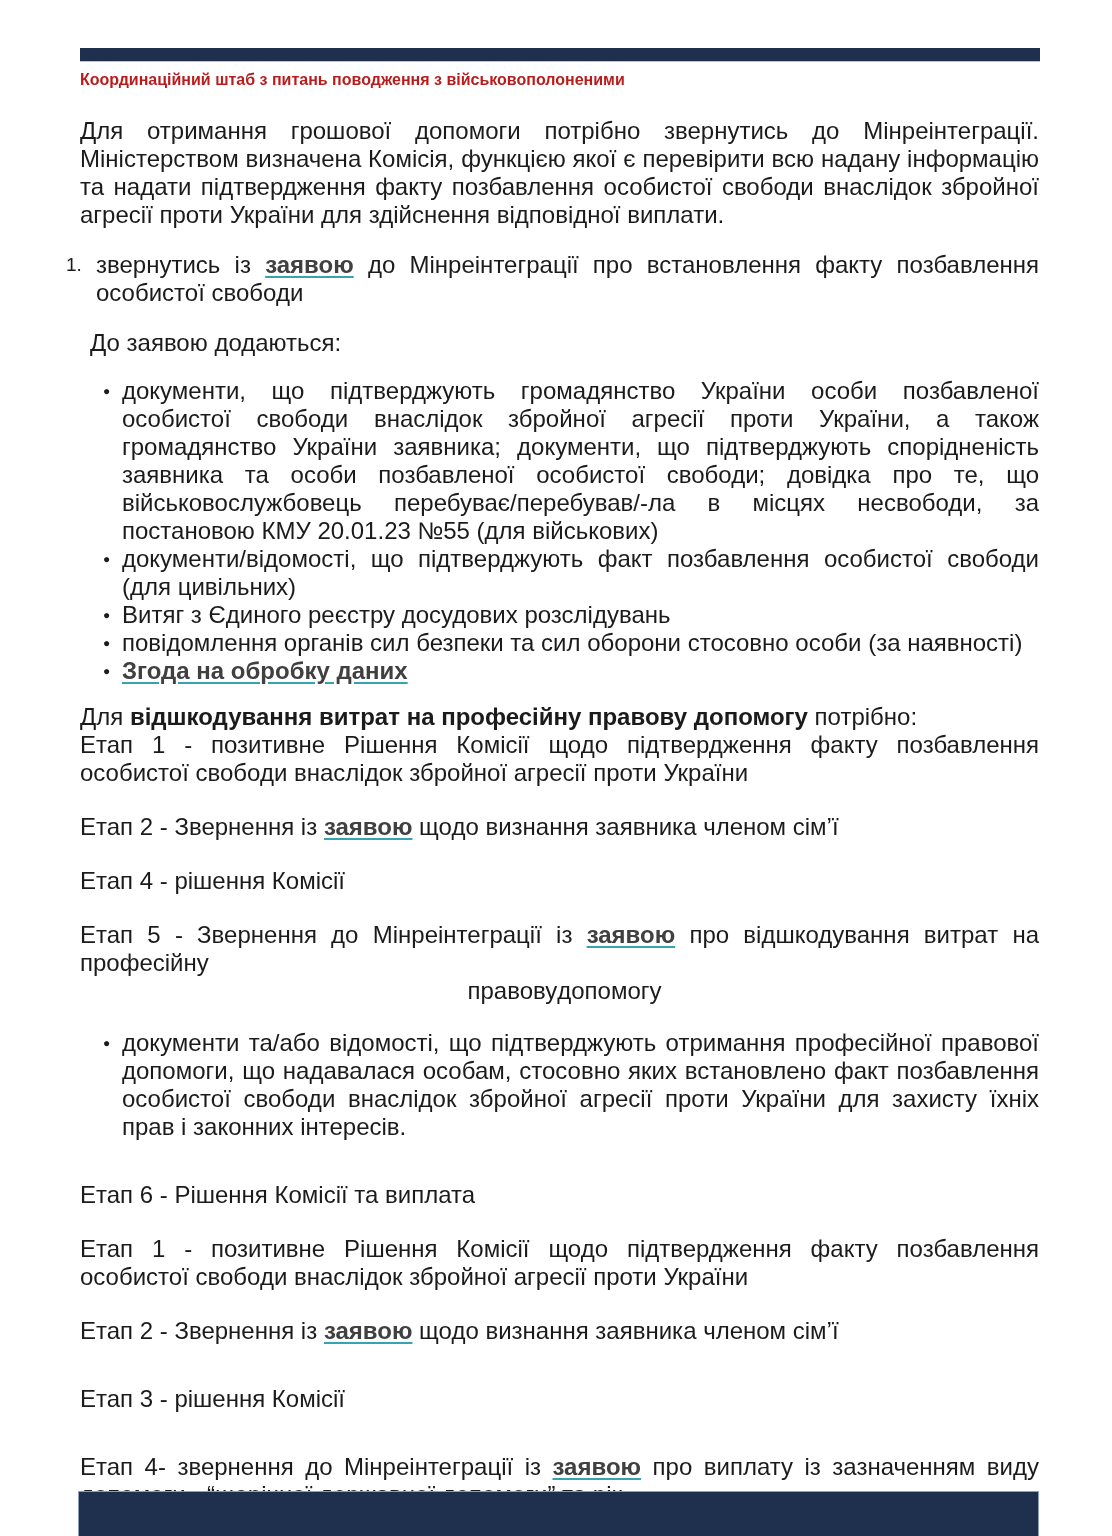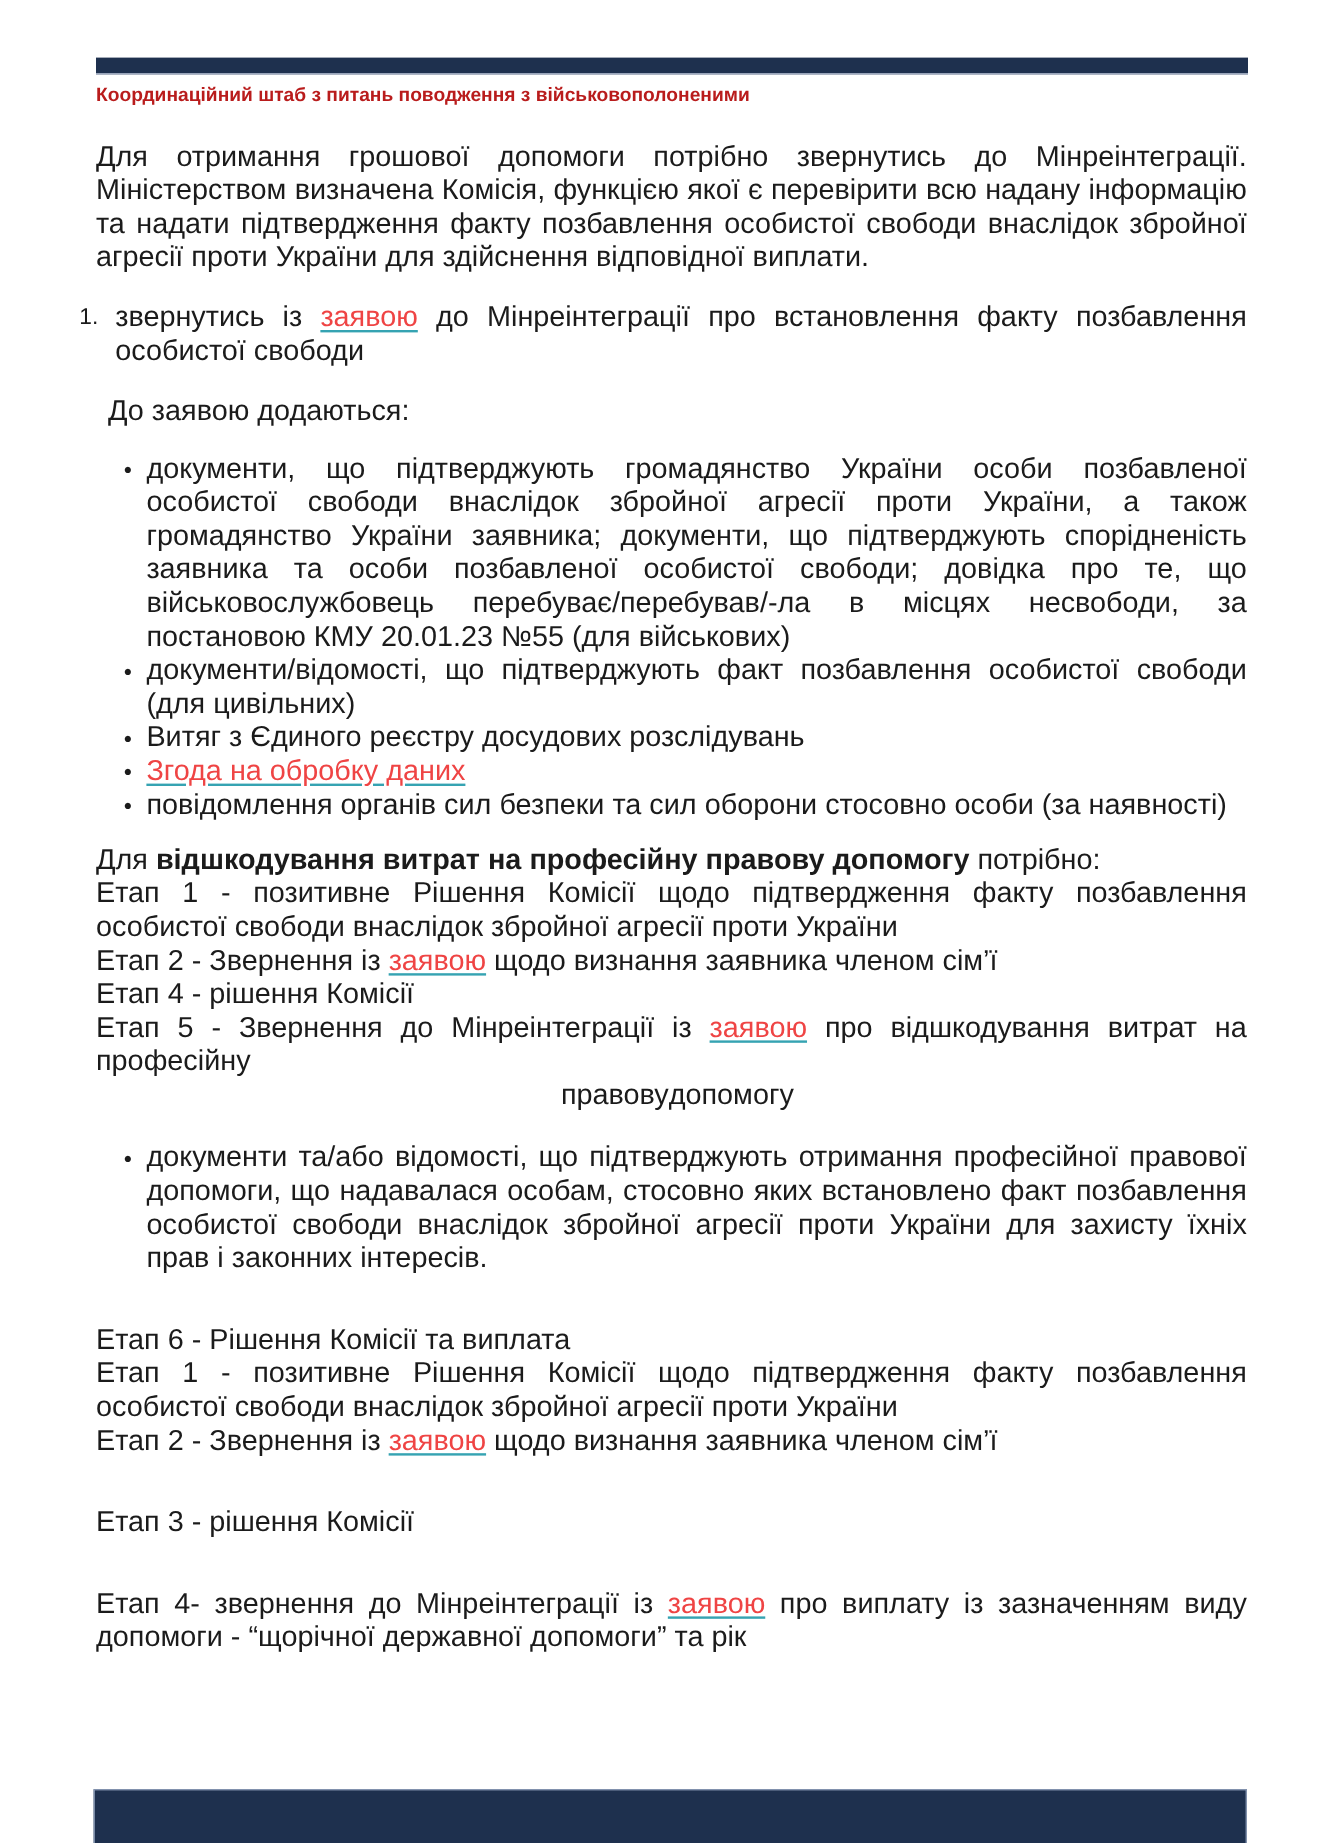--- a/index.html
+++ b/index.html
@@ -64,34 +64,35 @@
     content: "\25CF";
     position: absolute;
     left: 0;
     top: 0;
     font-size: 12px;
     line-height: 28px;
     color: #1b1b1b;
   }
   .heading1 { margin-top: 18px; }
   .heading2 { margin-top: 30px; }
-  .gap26 { }
+  .gap26 { margin-top: 26px; }
   .gap24 { margin-top: 40px; }
   .bullets2 { margin-top: 24px !important; }
   .spread {
     display: flex;
     justify-content: center;
     margin-left: 10px;
   }
   a.link, .link {
-    color: #ef4444;
+    color: #404040;
     text-decoration: underline;
     text-decoration-color: #35a3b2;
     text-underline-offset: 3px;
     cursor: pointer;
+    font-weight: bold;
   }
   b { font-weight: 700; }
   .bottombar {
     position: absolute;
     left: 78px;
     top: 1443px;
     width: 961px;
     height: 52px;
     background: #1e304e;
     border: 1px solid #8fa0bc;
@@ -113,22 +114,22 @@
     <span class="num">1.</span>
     <p class="body just step-text"><span>звернутись із </span><a class="link">заявою</a><span> до Мінреінтеграції про встановлення факту позбавлення особистої свободи</span></p>
   </div>
 
   <p class="body attach-heading">До заявою додаються:</p>
 
   <ul class="bullets">
     <li class="body just"><span>документи, що підтверджують громадянство України особи позбавленої особистої свободи внаслідок збройної агресії проти України, а також громадянство України заявника; документи, що підтверджують спорідненість заявника та  особи позбавленої особистої свободи; довідка про те, що військовослужбовець перебуває/перебував/-ла в місцях несвободи, за постановою КМУ 20.01.23 №55 (для військових)</span></li>
     <li class="body just"><span>документи/відомості, що підтверджують факт позбавлення особистої свободи (для цивільних)</span></li>
     <li class="body"><span>Витяг з Єдиного реєстру досудових розслідувань</span></li>
+    <li class="body"><span>повідомлення органів сил безпеки та сил оборони стосовно особи (за наявності)</span></li>
     <li class="body"><a class="link">Згода на обробку даних</a></li>
-    <li class="body"><span>повідомлення органів сил безпеки та сил оборони стосовно особи (за наявності)</span></li>
   </ul>
 
   <p class="body heading1"><span>Для </span><b>відшкодування витрат на професійну правову допомогу</b><span> потрібно:</span></p>
 
   <p class="body just">Етап 1  - позитивне Рішення Комісії щодо підтвердження факту позбавлення особистої свободи внаслідок збройної агресії проти України</p>
 
   <p class="body gap26"><span>Етап 2 - Звернення із </span><a class="link">заявою</a><span> щодо визнання заявника членом сім’ї</span></p>
 
   <p class="body gap26">Етап 4 - рішення Комісії</p>
 

